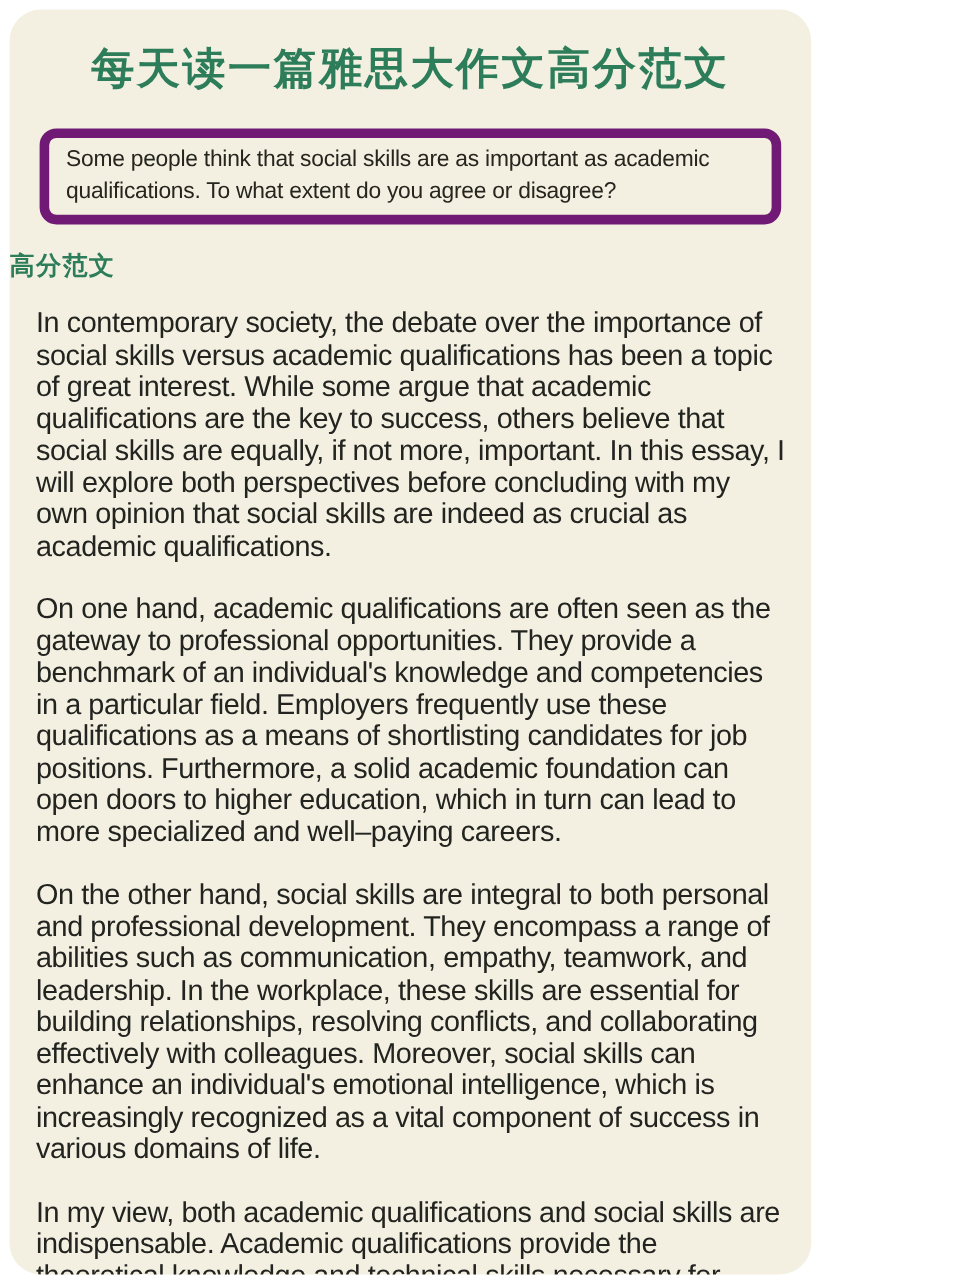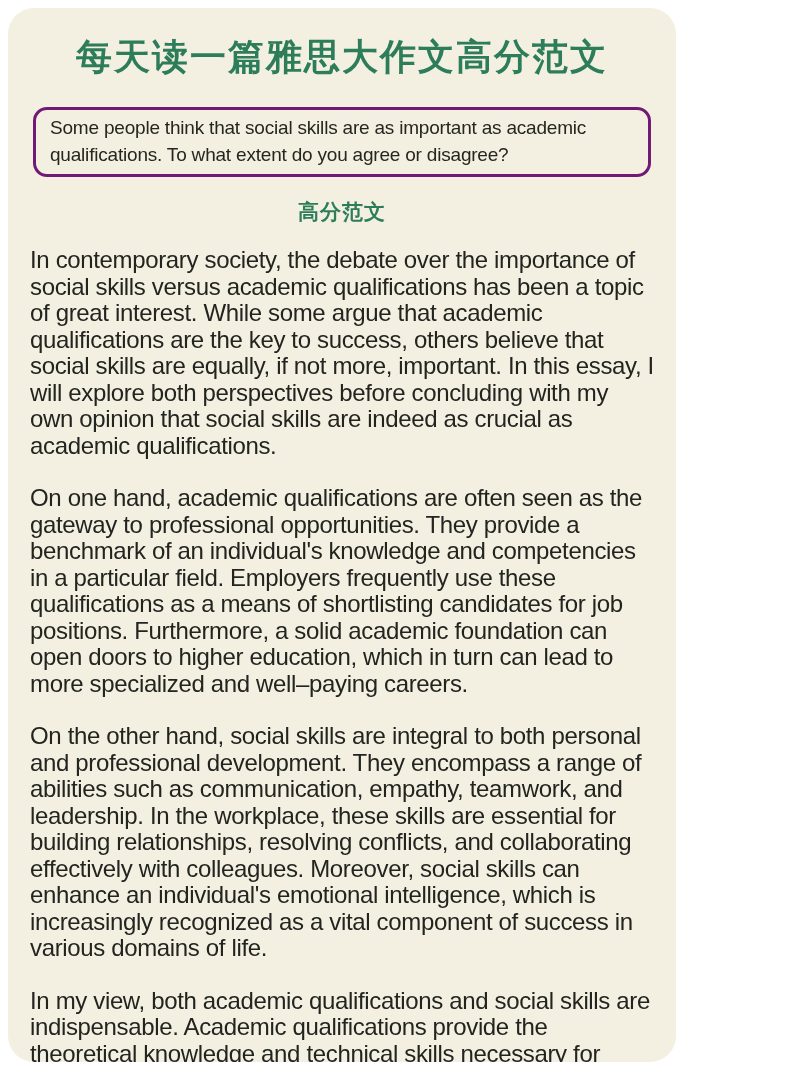--- a/index.html
+++ b/index.html
@@ -30,35 +30,35 @@
     margin: 27px 20px 0 20px;
     text-align: center;
     font-size: 36px;
     line-height: 44px;
     font-weight: bold;
     color: #2d7d5a;
     letter-spacing: 2px;
   }
   .prompt-box {
     margin: 28px 25px 0 25px;
-    border: 3px solid #701a75;
+    border: 8px solid #701a75;
     border-radius: 14px;
     background: transparent;
     padding: 4px 14px 6px 14px;
   }
   .prompt-text {
     margin: 0;
     font-size: 19px;
     line-height: 27px;
     color: #26261f;
     letter-spacing: -0.2px;
   }
   .section-heading {
     margin: 22px 0 0 0;
-    text-align: center;
+    text-align: left;
     font-size: 21px;
     line-height: 26px;
     font-weight: bold;
     color: #2d7d5a;
     letter-spacing: 1px;
   }
   .essay {
     margin: 22px 22px 0 22px;
     position: relative;
   }

